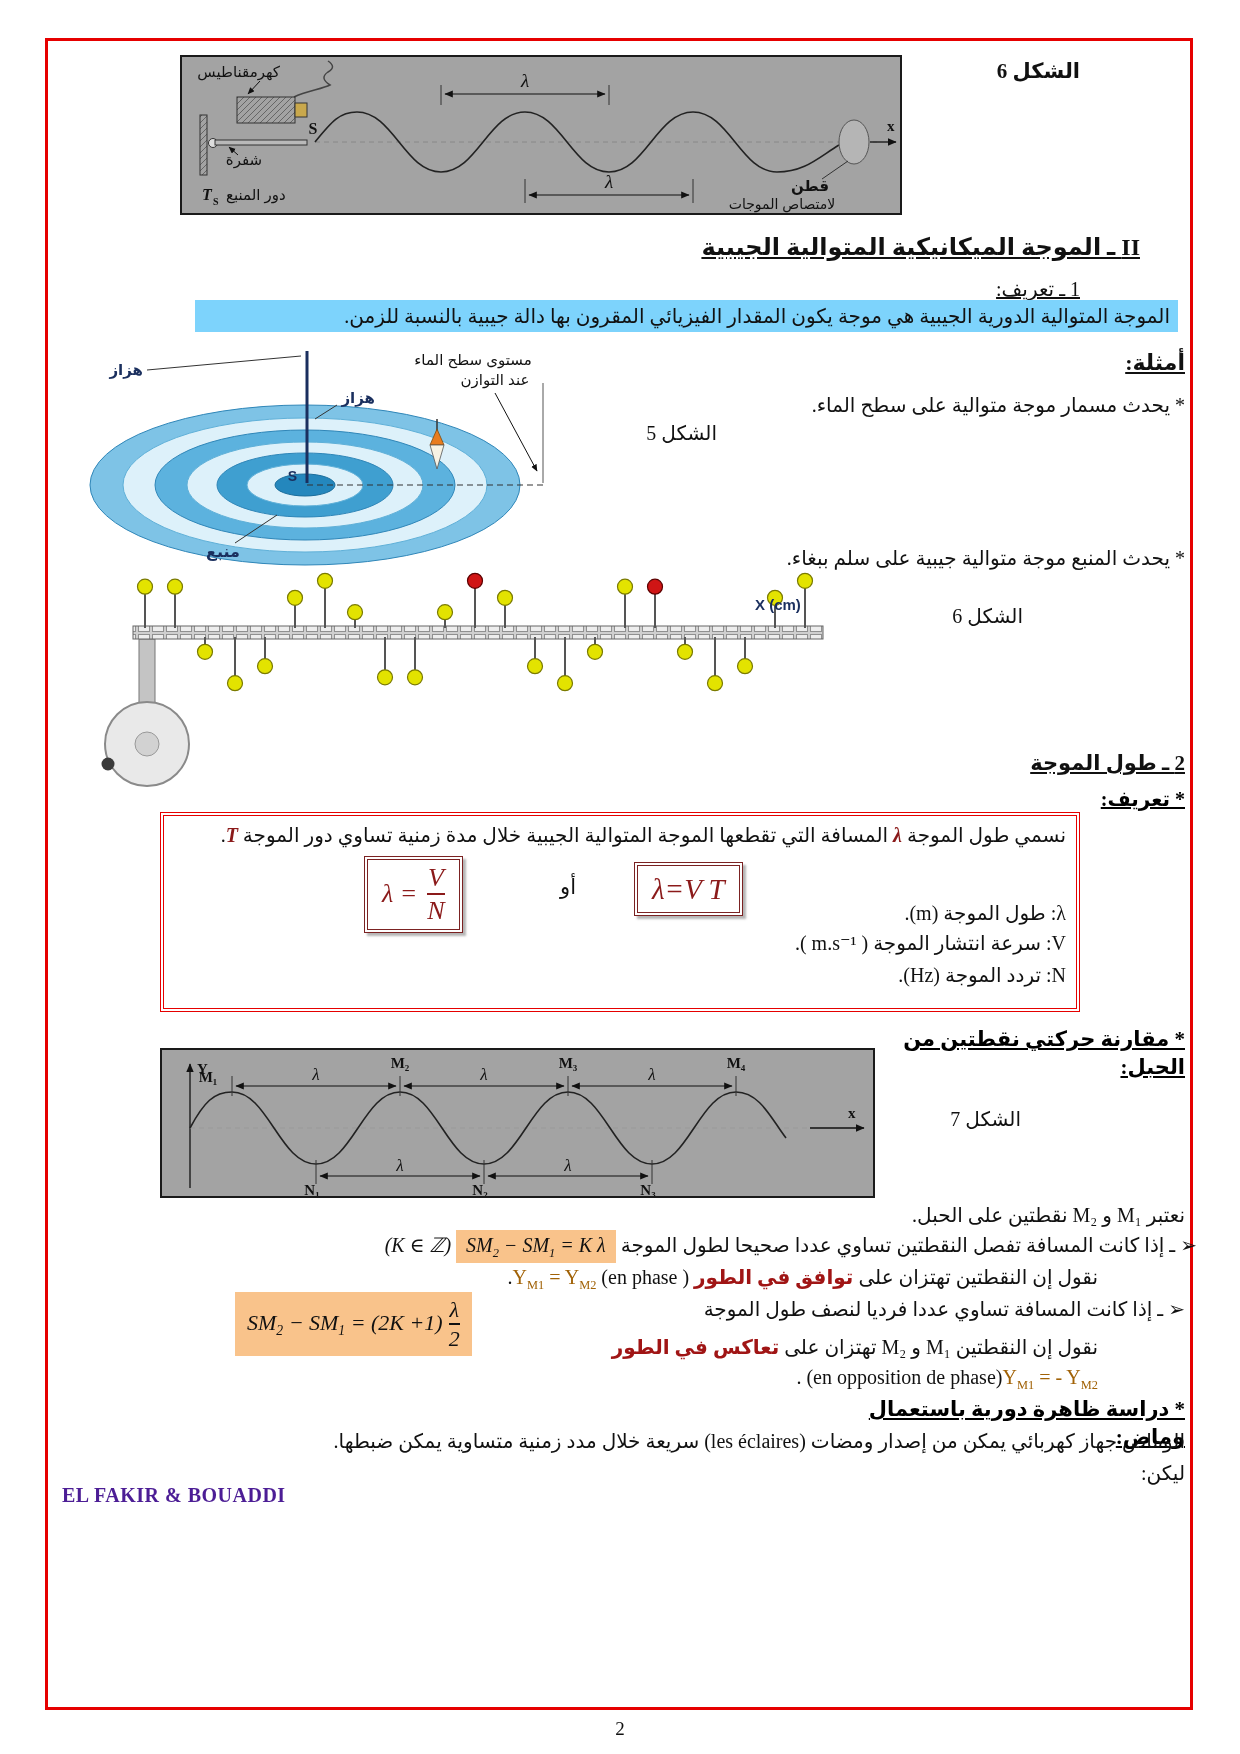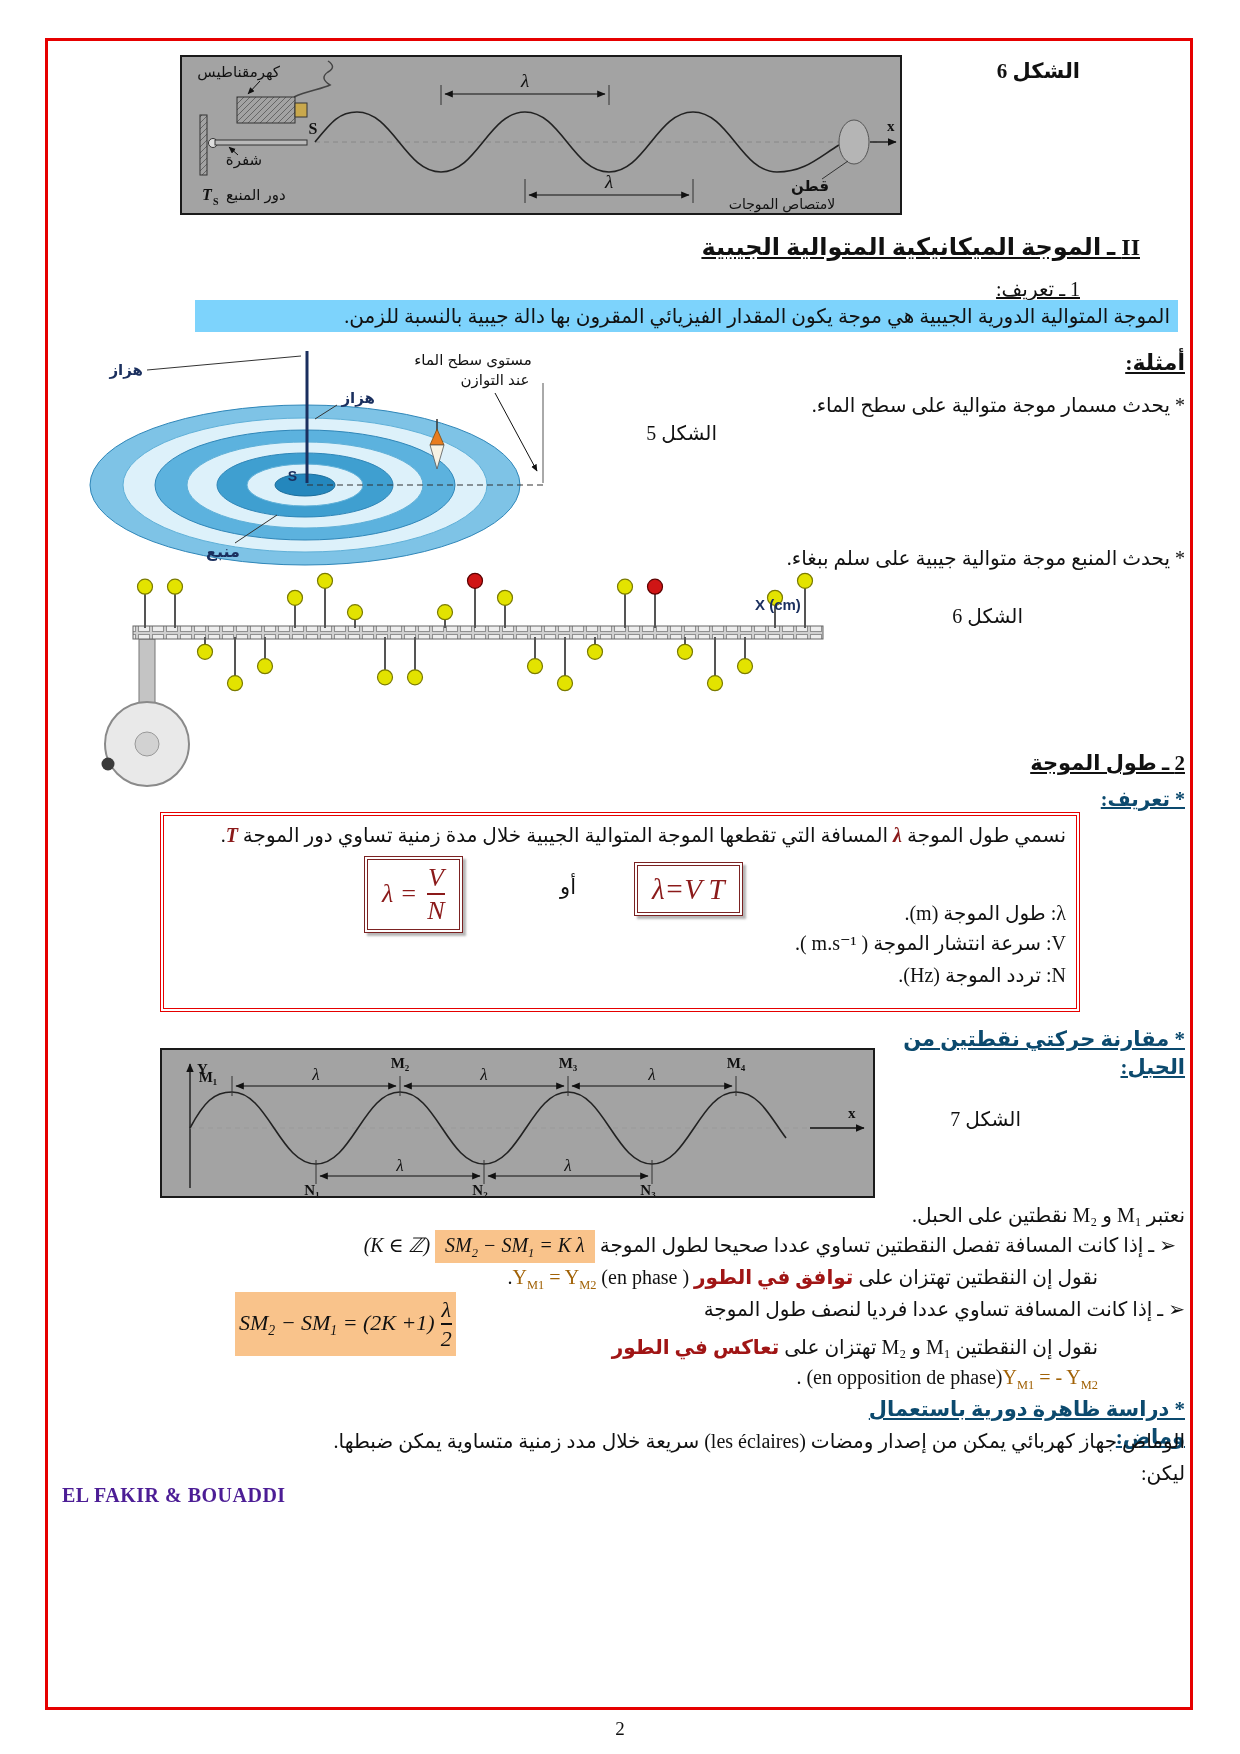--- a/index.html
+++ b/index.html
@@ -3,21 +3,21 @@
 <meta charset="utf-8">
 <style>
   *{margin:0;padding:0;box-sizing:border-box}
   body{background:#fff}
   .page{position:relative;width:1240px;height:1754px;background:#fff;overflow:hidden;
         font-family:"Liberation Serif","DejaVu Sans",serif;color:#111;font-size:20px;line-height:1.32}
   .abs{position:absolute}
   .rtl{direction:rtl;text-align:right}
   .b{font-weight:bold}
   .u{text-decoration:underline}
-  .blue{color:#0c4a6e}
+  .blue{color:#000000}
   .maroon{color:#8b1a1a}
   .emph{color:#a01515;font-weight:bold}
   .hl{background:#7dd3fc}
   .frame{position:absolute;left:45px;top:38px;width:1148px;height:1672px;border:3px solid #e60000}
   .figbox{border:2px solid #1a1a1a;background:#a3a3a3}
   .redbox{border:4px double #e60000;background:#fff}
   .formula-box{border:4px double #7b2222;color:#8b1a1a;background:#fff;
                box-shadow:3px 3px 2px rgba(110,110,110,.5);padding:4px 14px;
                display:flex;align-items:center;gap:10px}
   .math{font-family:"Liberation Serif","DejaVu Serif",serif;font-style:italic}
@@ -279,35 +279,35 @@
       <text x="406" y="121" text-anchor="middle" font-size="17" class="it">λ</text>
       <text x="150" y="145" text-anchor="middle" font-size="15" class="ser">N₁</text>
       <text x="318" y="145" text-anchor="middle" font-size="15" class="ser">N₂</text>
       <text x="486" y="145" text-anchor="middle" font-size="15" class="ser">N₃</text>
     </svg>
   </div>
   <div class="abs rtl" style="left:926px;top:1106px;width:95px">الشكل 7</div>
 
   <div class="abs rtl" style="left:700px;top:1202px;width:485px">نعتبر M₁ و M₂ نقطتين على الحبل.</div>
 
-  <div class="abs rtl" style="left:91px;top:1230px;width:1085px">
+  <div class="abs rtl" style="left:112px;top:1230px;width:1085px">
     <span>➢</span>
     <span>ـ إذا كانت المسافة تفصل النقطتين تساوي عددا صحيحا لطول الموجة</span>
     <span class="chip math" dir="ltr"><span>SM</span><sub>2</sub><span> − SM</span><sub>1</sub><span> = K λ</span></span>
     <span class="math" dir="ltr">(K ∈ ℤ)</span>
   </div>
 
   <div class="abs rtl" style="left:300px;top:1264px;width:798px"><span>نقول إن النقطتين تهتزان على </span><span class="emph">توافق في الطور</span><span> ( en phase) </span><span class="beq" dir="ltr"><span>Y</span><sub>M1</sub><span> = </span><span>Y</span><sub>M2</sub></span><span>.</span></div>
 
   <div class="abs rtl" style="left:500px;top:1296px;width:685px">
     <span>➢</span>
     <span>ـ إذا كانت المسافة تساوي عددا فرديا لنصف طول الموجة</span>
   </div>
 
-  <div class="abs chip math" dir="ltr" style="left:235px;top:1292px;font-size:22px;display:flex;align-items:center;gap:6px;padding:6px 4px">
+  <div class="abs chip math" dir="ltr" style="left:235px;top:1292px;font-size:22px;display:flex;align-items:center;gap:6px;padding:6px 12px">
     <span><span>SM</span><sub>2</sub><span> − SM</span><sub>1</sub><span> = (2K +1)</span></span>
     <span class="frac">
         <span class="num">λ</span>
         <span class="den">2</span>
       </span>
   </div>
 
   <div class="abs rtl" style="left:400px;top:1334px;width:698px"><span>نقول إن النقطتين M₁ و M₂ تهتزان على </span><span class="emph">تعاكس في الطور</span></div>
 
   <div class="abs rtl" style="left:400px;top:1364px;width:698px"><span class="beq" dir="ltr"><span>Y</span><sub>M1</sub><span> = - </span><span>Y</span><sub>M2</sub></span><span dir="ltr"> (en opposition de phase)</span><span>.</span></div>

